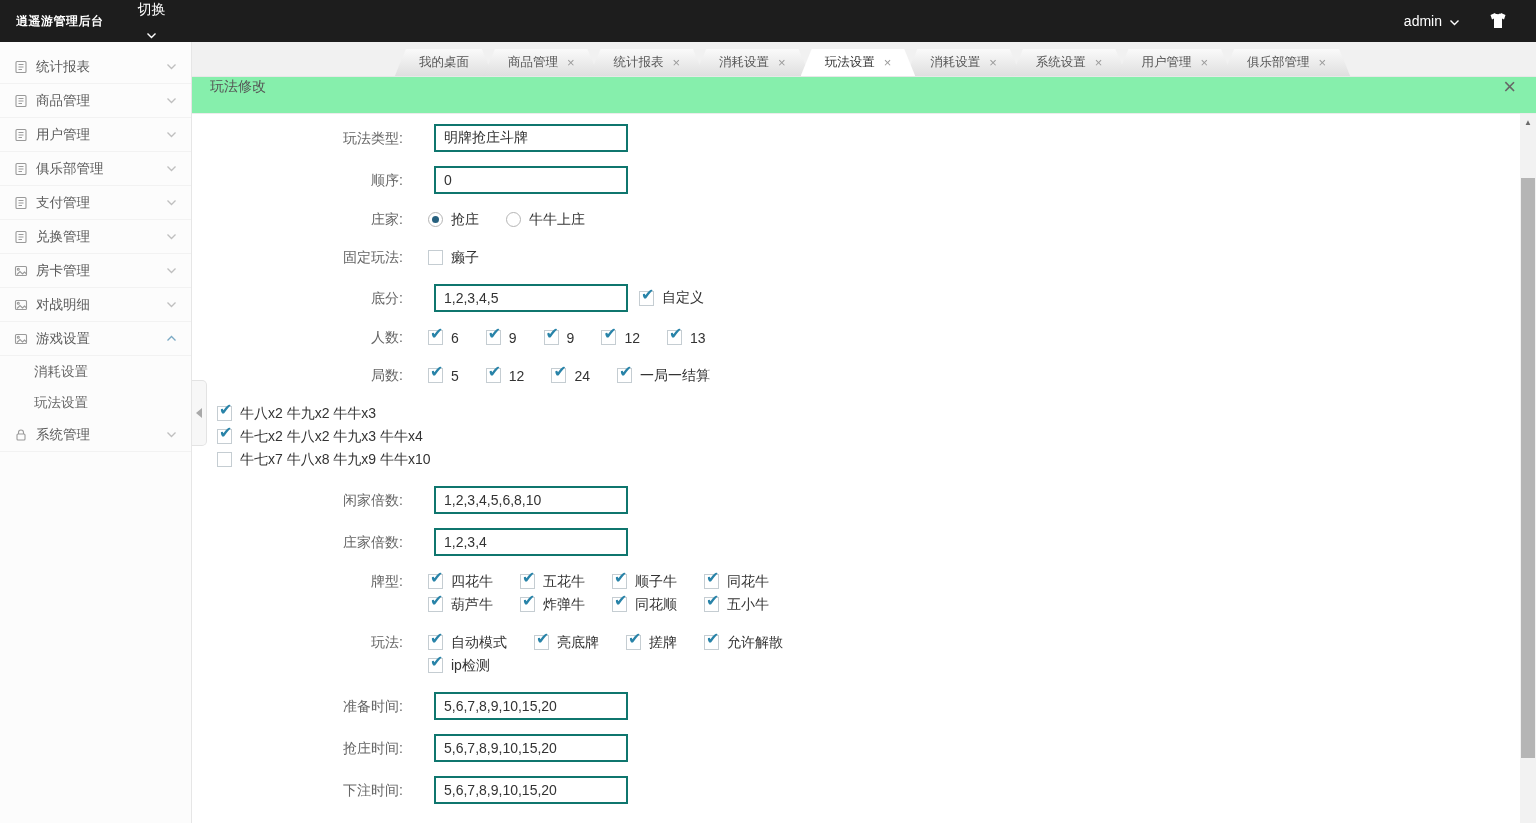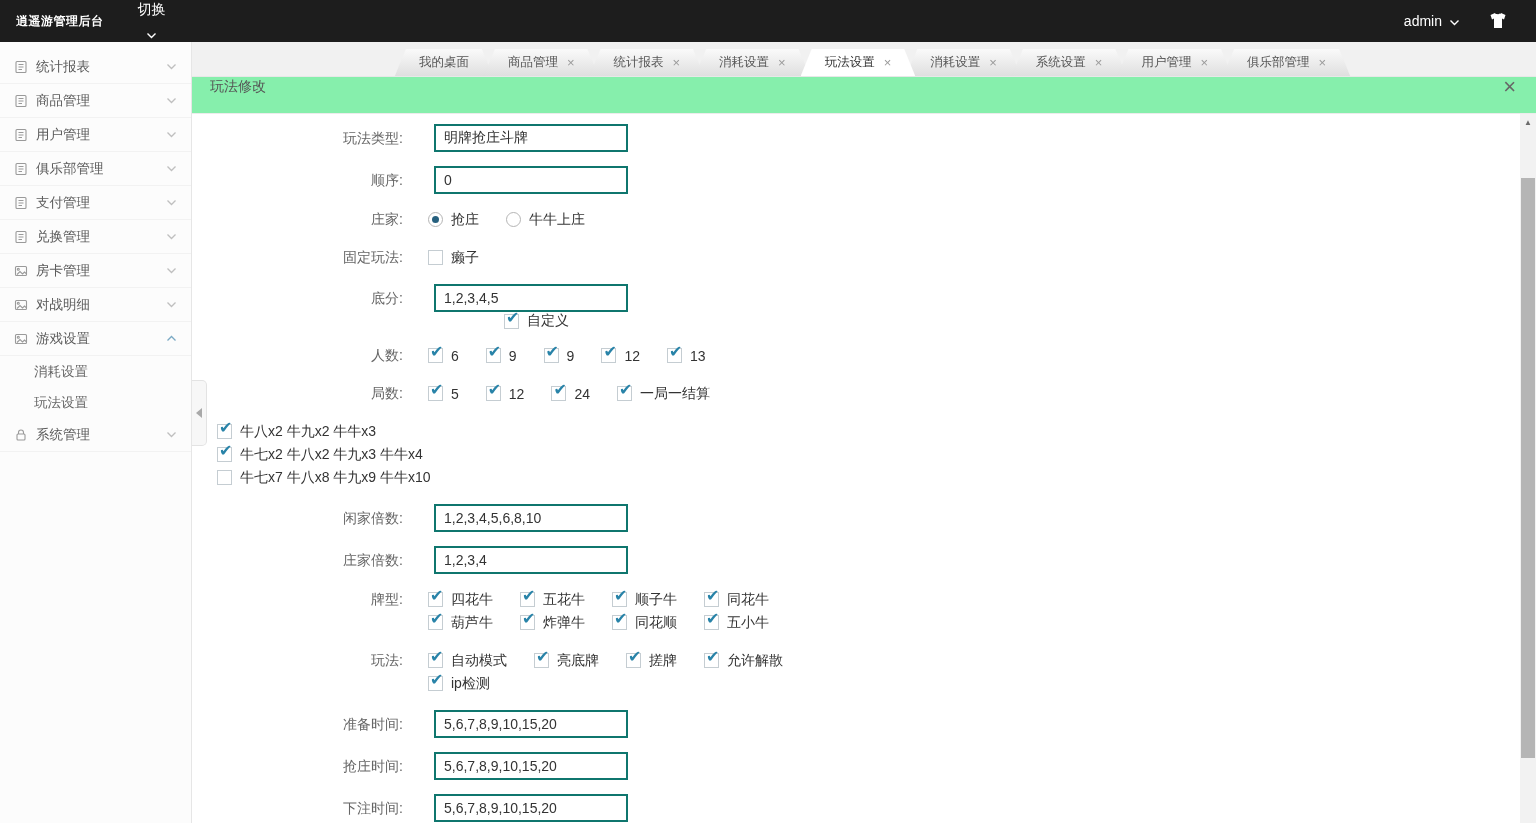--- a/index.html
+++ b/index.html
@@ -42,21 +42,21 @@
 
   
   .form { padding-right:30px; }
   .frow { display:flex; }
   .flabel { width:211px; flex:none; text-align:right; color:#666; font-size:14px; }
   .fctl { margin-left:25px; display:flex; flex-direction:column; }
   .frow-input, .frow-input-check { margin-bottom:14px;gap:6px; }
   .frow-checks, .frow-radios { margin-bottom:15px; }
   .frow-input .flabel, .frow-input-check .flabel { padding-top:6px; }
   .frow-checks .flabel, .frow-radios .flabel { padding-top:3px; }
-  .fctl.inline { flex-direction:column; align-items:center; }
+  .fctl.inline { flex-direction:row; align-items:center; }
   .tinput { width:194px; height:28px; border:2px solid #0f766e; padding:0 8px; font-size:14px; color:#333; font-family:inherit; background:#fff; outline:none; }
   .optline { height:23px; display:flex; align-items:center; }
   .opt { display:flex; align-items:center; margin-right:27px; cursor:pointer; }
   .opt.tight { margin-left:11px; margin-right:0; }
   .opt-text { margin-left:8px; font-size:14px; color:#333; white-space:pre; }
   .cb { width:15px; height:15px; border:1px solid #c5cdd2; background:#fff; position:relative; flex:none; }
   .check-glyph { position:absolute; left:1px; top:-7px; font-size:16px; font-weight:bold; color:#2883a8; font-family:"DejaVu Sans",sans-serif; }
   .rd { width:15px; height:15px; border:1px solid #b5b5b5; border-radius:50%; background:#fff; position:relative; flex:none; }
   .rd-dot { position:absolute; left:3px; top:3px; width:7px; height:7px; border-radius:50%; background:#26607e; }
 

